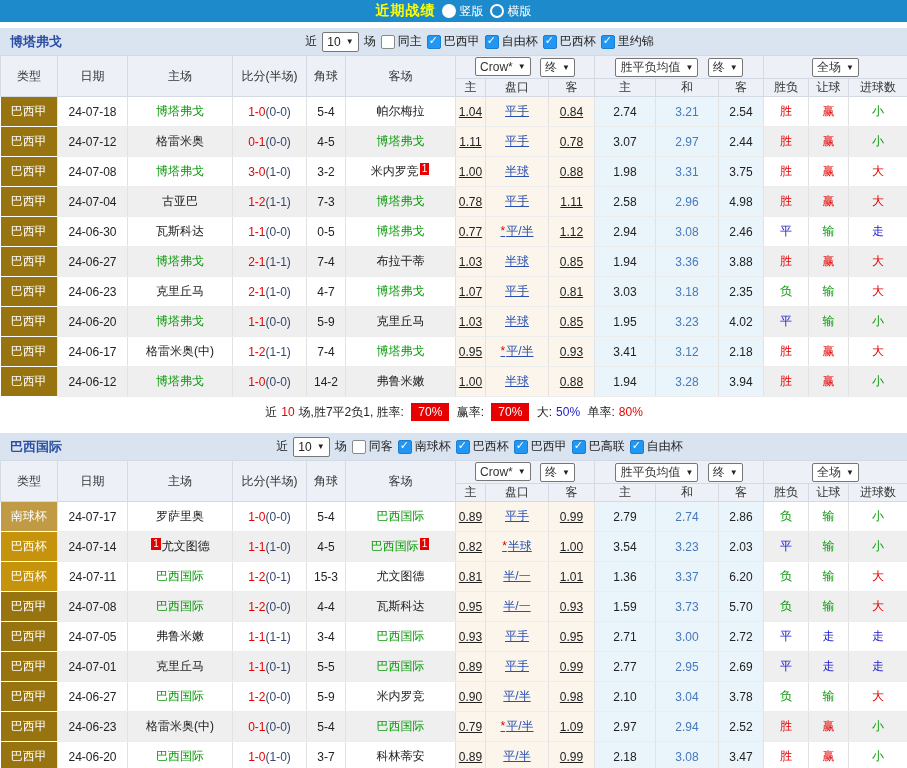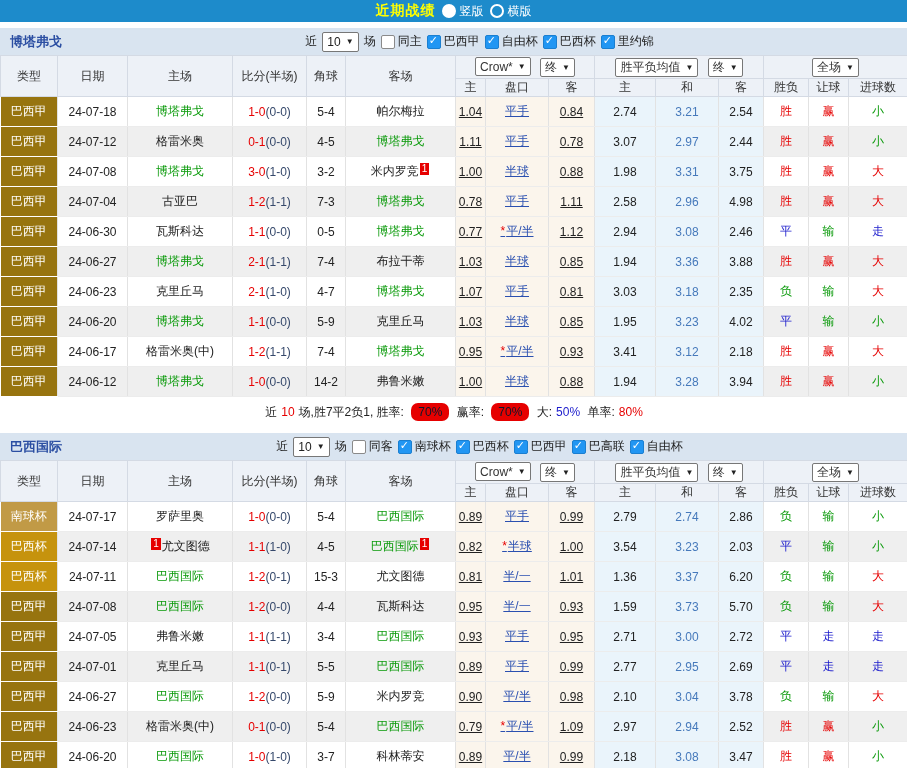--- a/index.html
+++ b/index.html
@@ -57,21 +57,21 @@
   .ft{ color:#e60000; }
   .ht{ color:#35486b; }
   .tn{ color:#222; }
   .tn.green{ color:#0a9a0a; }
   .badge-num{
     display:inline-block; background:#e60000; color:#fff; font-size:10px; line-height:12px;
     padding:0 2px; vertical-align:3px; margin:0 1px;
   }
   tfoot td{ border:none; text-align:center; height:28px; background:#fff; }
   .summary span{ margin:0 2px; }
-  .rate-badge{ color:#0f172a; padding:2px 7px; display:inline-block;border-radius:7px; }
+  .rate-badge{ color:#ffffff; padding:2px 7px; display:inline-block; }
   .t-red{ color:#e60000; }
   .t-blue{ color:#1c1ccc; }
 </style>
 </head>
 <body>
 
 <div>
 
   <div class="titlebar">
     <span class="title">近期战绩</span>

